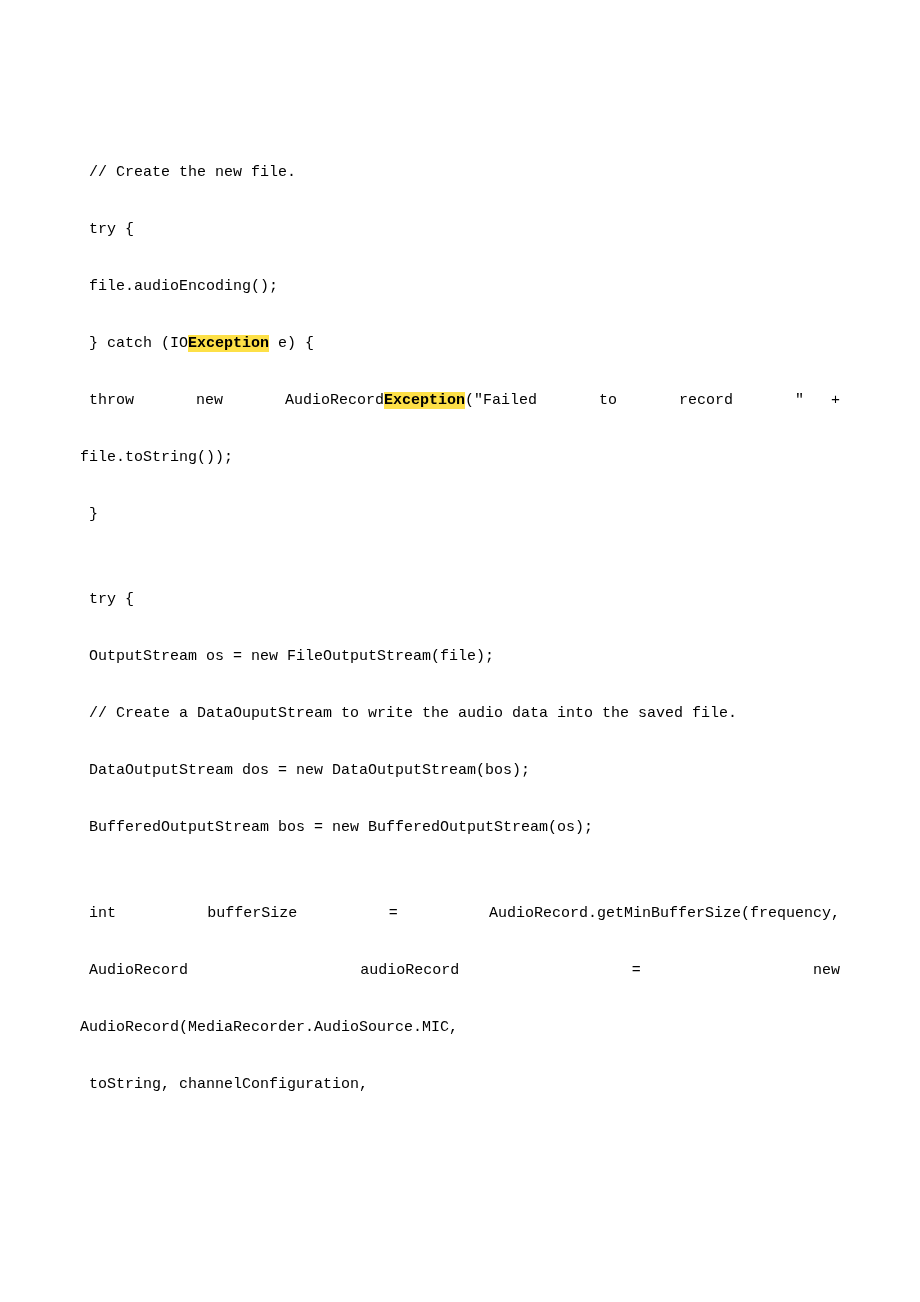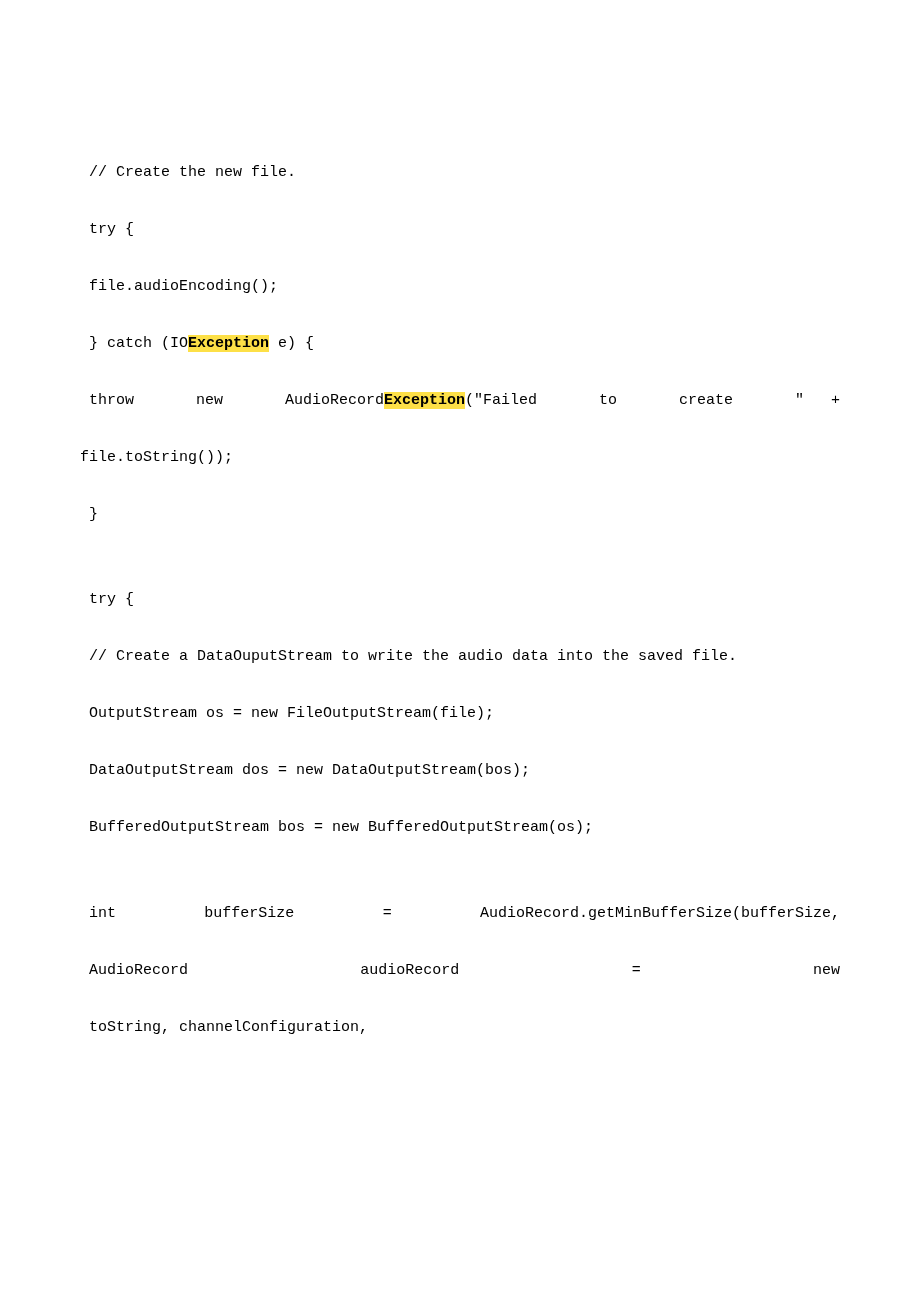--- a/index.html
+++ b/index.html
@@ -47,44 +47,45 @@
   <div class="code-block">
 <div class="line"> // Create the new file.</div>
 <div class="line"> try {</div>
 <div class="line"> file.audioEncoding();</div>
 <div class="line"><span> } catch (IO</span><span class="hl">Exception</span><span> e) {</span></div>
 <div class="justify">
         <span> throw</span>
         <span>new</span>
         <span><span>AudioRecord</span><span class="hl">Exception</span><span>("Failed</span></span>
         <span>to</span>
-        <span>create</span>
+        <span>record</span>
         <span>"   +</span>
       </div>
 <div class="line">file.toString());</div>
 <div class="line"> }</div>
 <div class="line"></div>
 <div class="line"> try {</div>
+<div class="line"> OutputStream os = new FileOutputStream(file);</div>
 <div class="line"> // Create a DataOuputStream to write the audio data into the saved file.</div>
-<div class="line"> OutputStream os = new FileOutputStream(file);</div>
 <div class="line"> DataOutputStream dos = new DataOutputStream(bos);</div>
 <div class="line"> BufferedOutputStream bos = new BufferedOutputStream(os);</div>
 <div class="line"></div>
 <div class="justify">
         <span> int</span>
         <span>bufferSize</span>
         <span>=</span>
-        <span>AudioRecord.getMinBufferSize(bufferSize,</span>
+        <span>AudioRecord.getMinBufferSize(frequency,</span>
       </div>
 <div class="justify">
         <span> AudioRecord</span>
         <span>audioRecord</span>
         <span>=</span>
         <span>new</span>
       </div>
+<div class="line">AudioRecord(MediaRecorder.AudioSource.MIC,</div>
 <div class="line"> toString, channelConfiguration,</div>
 <div class="line"></div>
 
 
 <div class="line"></div>
 <div class="line"></div>
 
 
 
 

